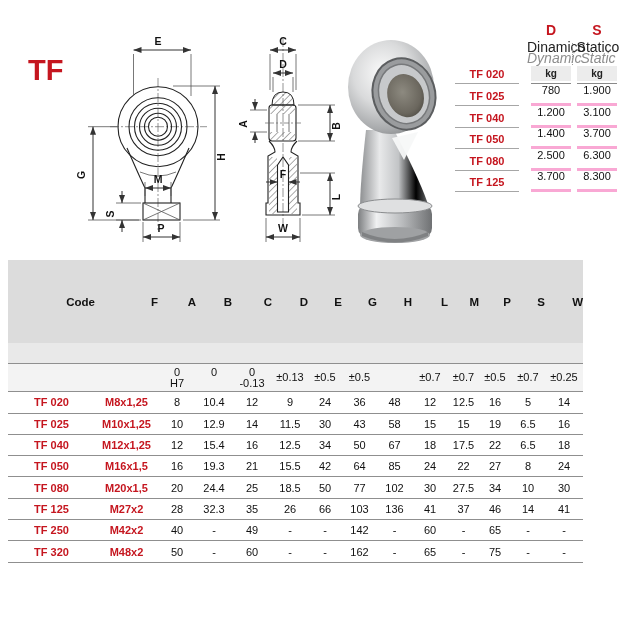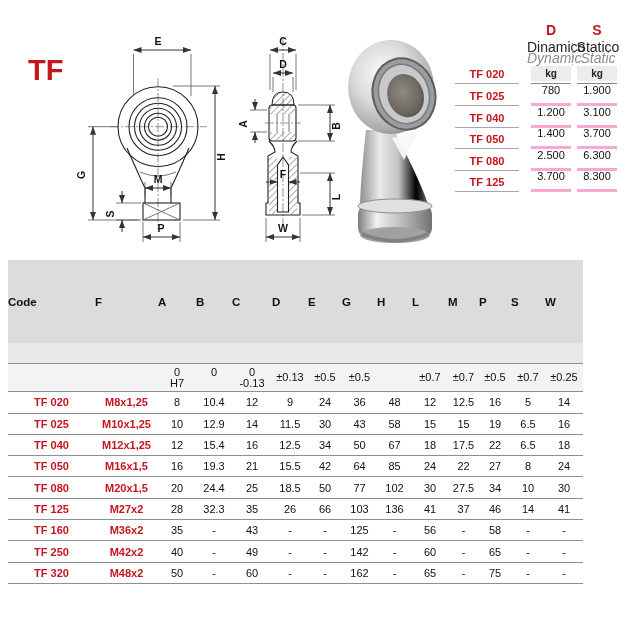--- a/index.html
+++ b/index.html
@@ -35,21 +35,21 @@
   .lt-row .lbl{font-size:11px;font-weight:700;color:#c5161f;text-align:center;
                border-bottom:1px solid #a6a6a6;padding-bottom:3px;}
   .lt-row .val{font-size:11px;text-align:center;border-bottom:3px solid #f9a8d4;padding-bottom:7px;color:#111;}
   .lt-row.unit .val{border-bottom:1px solid #8a8a8a;padding-bottom:0;}
   .kg-box{background:#ececec;height:15px;line-height:15px;font-size:10px;margin:0 0 2px 0;text-align:center;color:#222;font-weight:bold;}
 
   
   .dim-table-wrap{position:absolute;left:8px;top:260px;width:575px;}
   table.dim{border-collapse:collapse;table-layout:fixed;width:575px;}
   table.dim th{background:#dcdcdc;height:83px;font-size:11.5px;font-weight:700;
-               text-align:left;vertical-align:middle;border:none;padding:0;color:#111;}
+               text-align:right;vertical-align:middle;border:none;padding:0;color:#111;}
   tr.spacer td{background:#e9e9e9;height:15px;border:none;padding:0;}
   tr.tol td{background:#f3f3f3;height:27px;border-top:1px solid #c0c0c0;border-bottom:1px solid #4a4a4a;
             padding:0;font-size:9px;color:#222;text-align:center;vertical-align:middle;}
   tr.tol .tl{height:11px;line-height:11px;}
   tr.tol .single{line-height:27px;}
   table.dim tbody td{height:20.3px;border-bottom:1px solid #8f8f8f;padding:0;
                      font-size:11px;text-align:center;vertical-align:middle;color:#111;}
   table.dim tbody td.code, table.dim tbody td.fcol{color:#c5161f;font-weight:700;}
 </style>
 </head>
@@ -454,36 +454,20 @@
             <td>66</td>
             <td>103</td>
             <td>136</td>
             <td>41</td>
             <td>37</td>
             <td>46</td>
             <td>14</td>
             <td>41</td>
           </tr>
           <tr>
-            <td class="code">TF 160</td>
-            <td class="fcol">M36x2</td>
-            <td>35</td>
-            <td>-</td>
-            <td>43</td>
-            <td>-</td>
-            <td>-</td>
-            <td>125</td>
-            <td>-</td>
-            <td>56</td>
-            <td>-</td>
-            <td>58</td>
-            <td>-</td>
-            <td>-</td>
-          </tr>
-          <tr>
             <td class="code">TF 250</td>
             <td class="fcol">M42x2</td>
             <td>40</td>
             <td>-</td>
             <td>49</td>
             <td>-</td>
             <td>-</td>
             <td>142</td>
             <td>-</td>
             <td>60</td>

